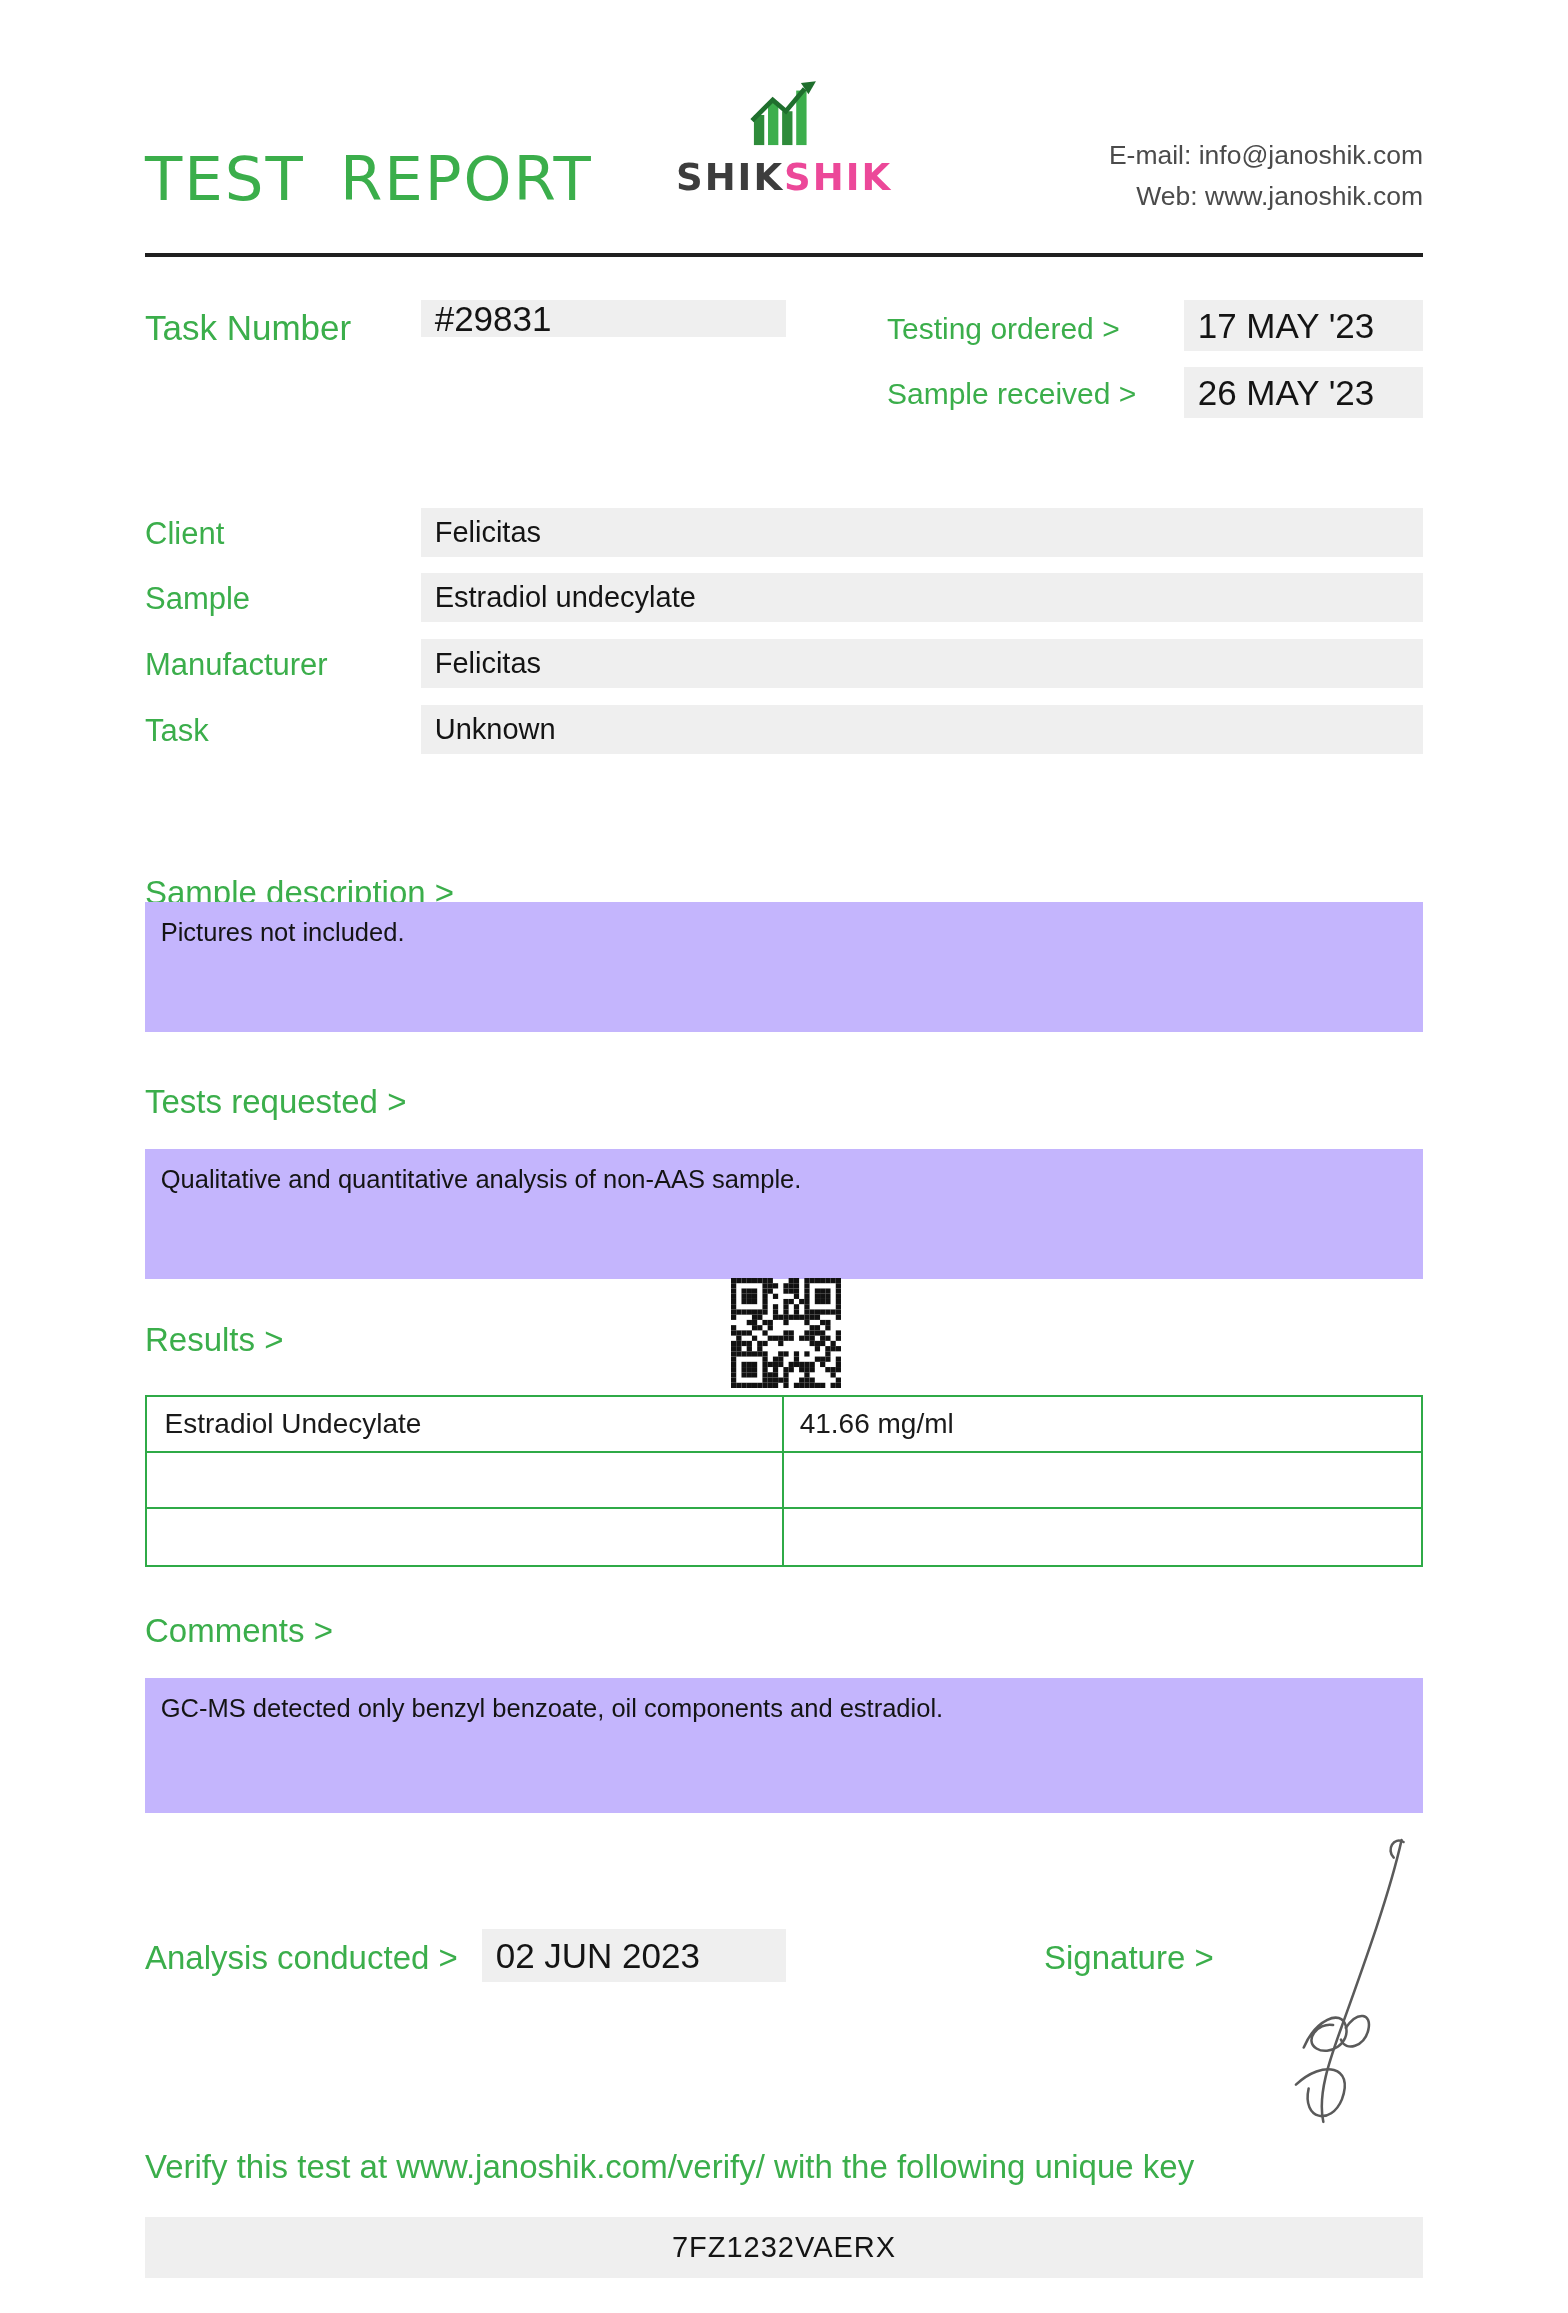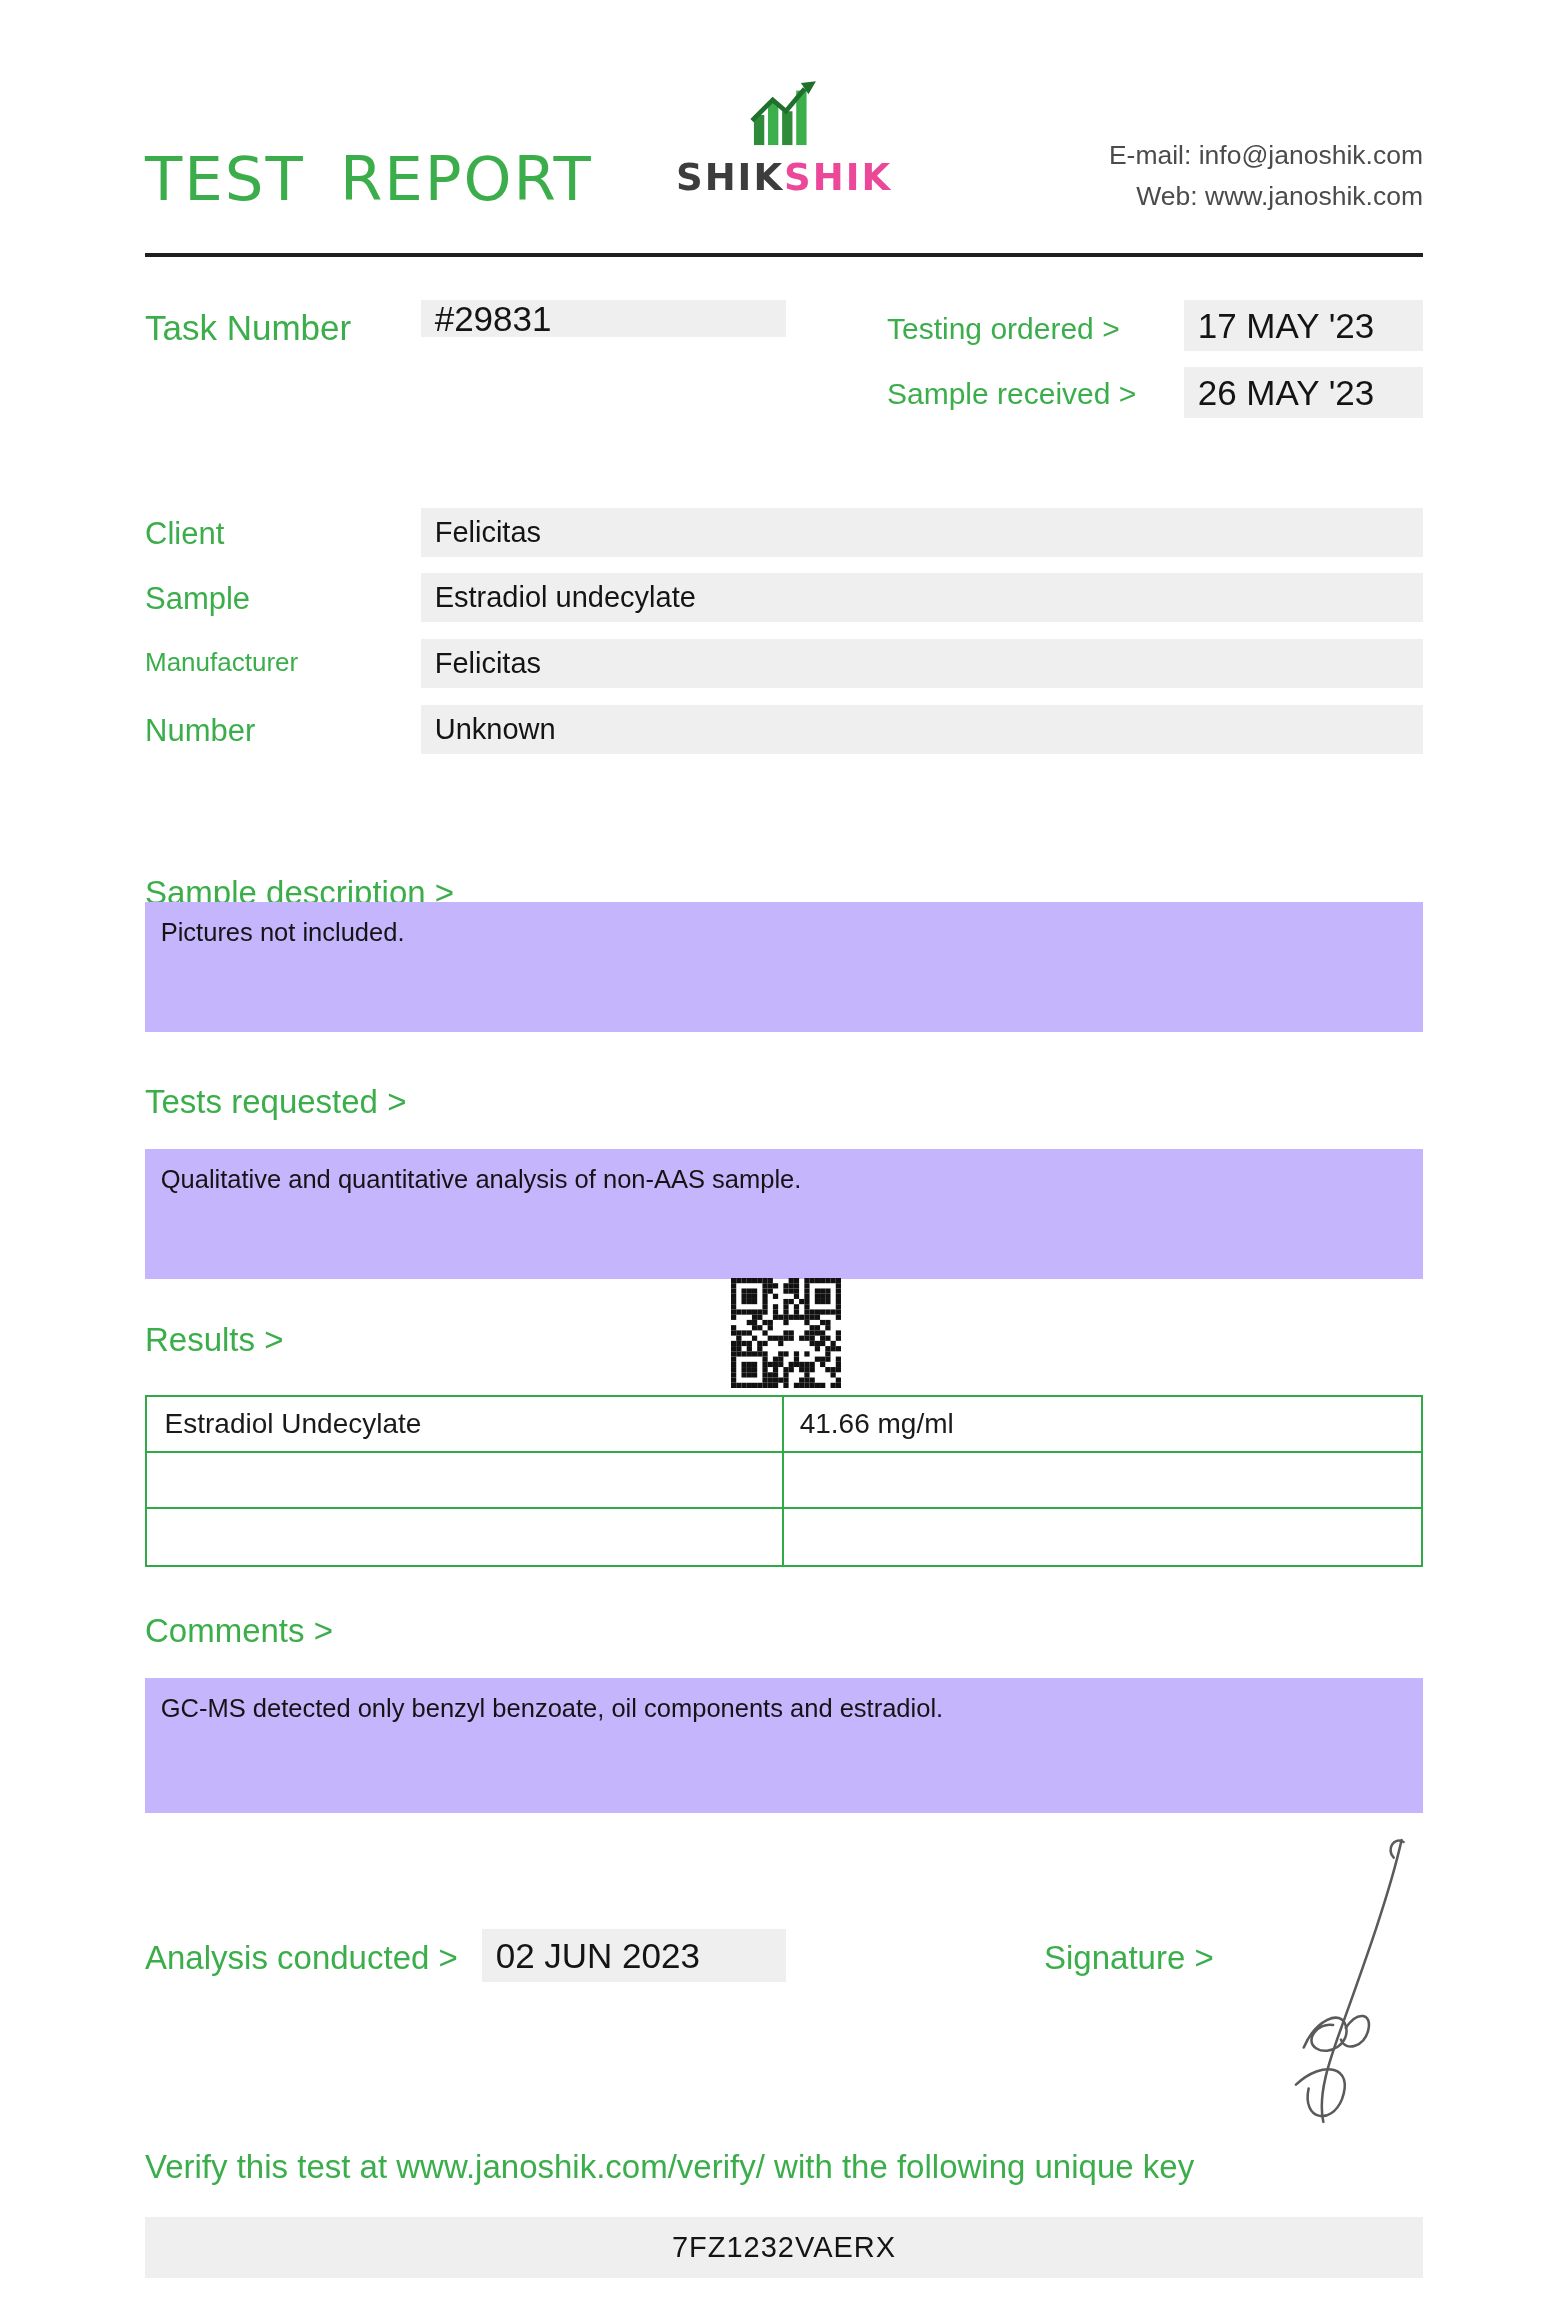--- a/index.html
+++ b/index.html
@@ -63,24 +63,24 @@
 
 <div class="abs glabel" style="left:887px; top:377px; font-size:30px;">Sample received &gt;</div>
 <div class="abs valbox" style="left:1184px; top:367px; width:239px; height:51px; font-size:35px;">26 MAY '23</div>
 
 <div class="abs glabel" style="left:145px; top:516px; font-size:31px;">Client</div>
 <div class="abs valbox" style="left:421px; top:508px; width:1002px; height:49px; font-size:29px;">Felicitas</div>
 
 <div class="abs glabel" style="left:145px; top:581px; font-size:31px;">Sample</div>
 <div class="abs valbox" style="left:421px; top:573px; width:1002px; height:49px; font-size:29px;">Estradiol undecylate</div>
 
-<div class="abs glabel" style="left:145px; top:647px; font-size:26px;">Manufacturer</div>
+<div class="abs glabel" style="left:145px; top:647px; font-size:31px;">Manufacturer</div>
 <div class="abs valbox" style="left:421px; top:639px; width:1002px; height:49px; font-size:29px;">Felicitas</div>
 
-<div class="abs glabel" style="left:145px; top:713px; font-size:31px;">Number</div>
+<div class="abs glabel" style="left:145px; top:713px; font-size:31px;">Task</div>
 <div class="abs valbox" style="left:421px; top:705px; width:1002px; height:49px; font-size:29px;">Unknown</div>
 
 <div class="abs glabel" style="left:145px; top:838px; font-size:33px;margin-top:36px;">Sample description &gt;</div>
 <div class="abs bodybox" style="left:145px; top:902px; width:1278px; height:130px;">Pictures not included.</div>
 
 <div class="abs glabel" style="left:145px; top:1083px; font-size:33px;">Tests requested &gt;</div>
 <div class="abs bodybox" style="left:145px; top:1149px; width:1278px; height:130px;">Qualitative and quantitative analysis of non-AAS sample.</div>
 
 <svg id="qr" class="abs" style="left:731px; top:1278px;" width="110" height="110" viewBox="0 0 112 112" fill="#111">
     <rect x="0.00" y="0.00" width="5.33" height="5.33"></rect>

